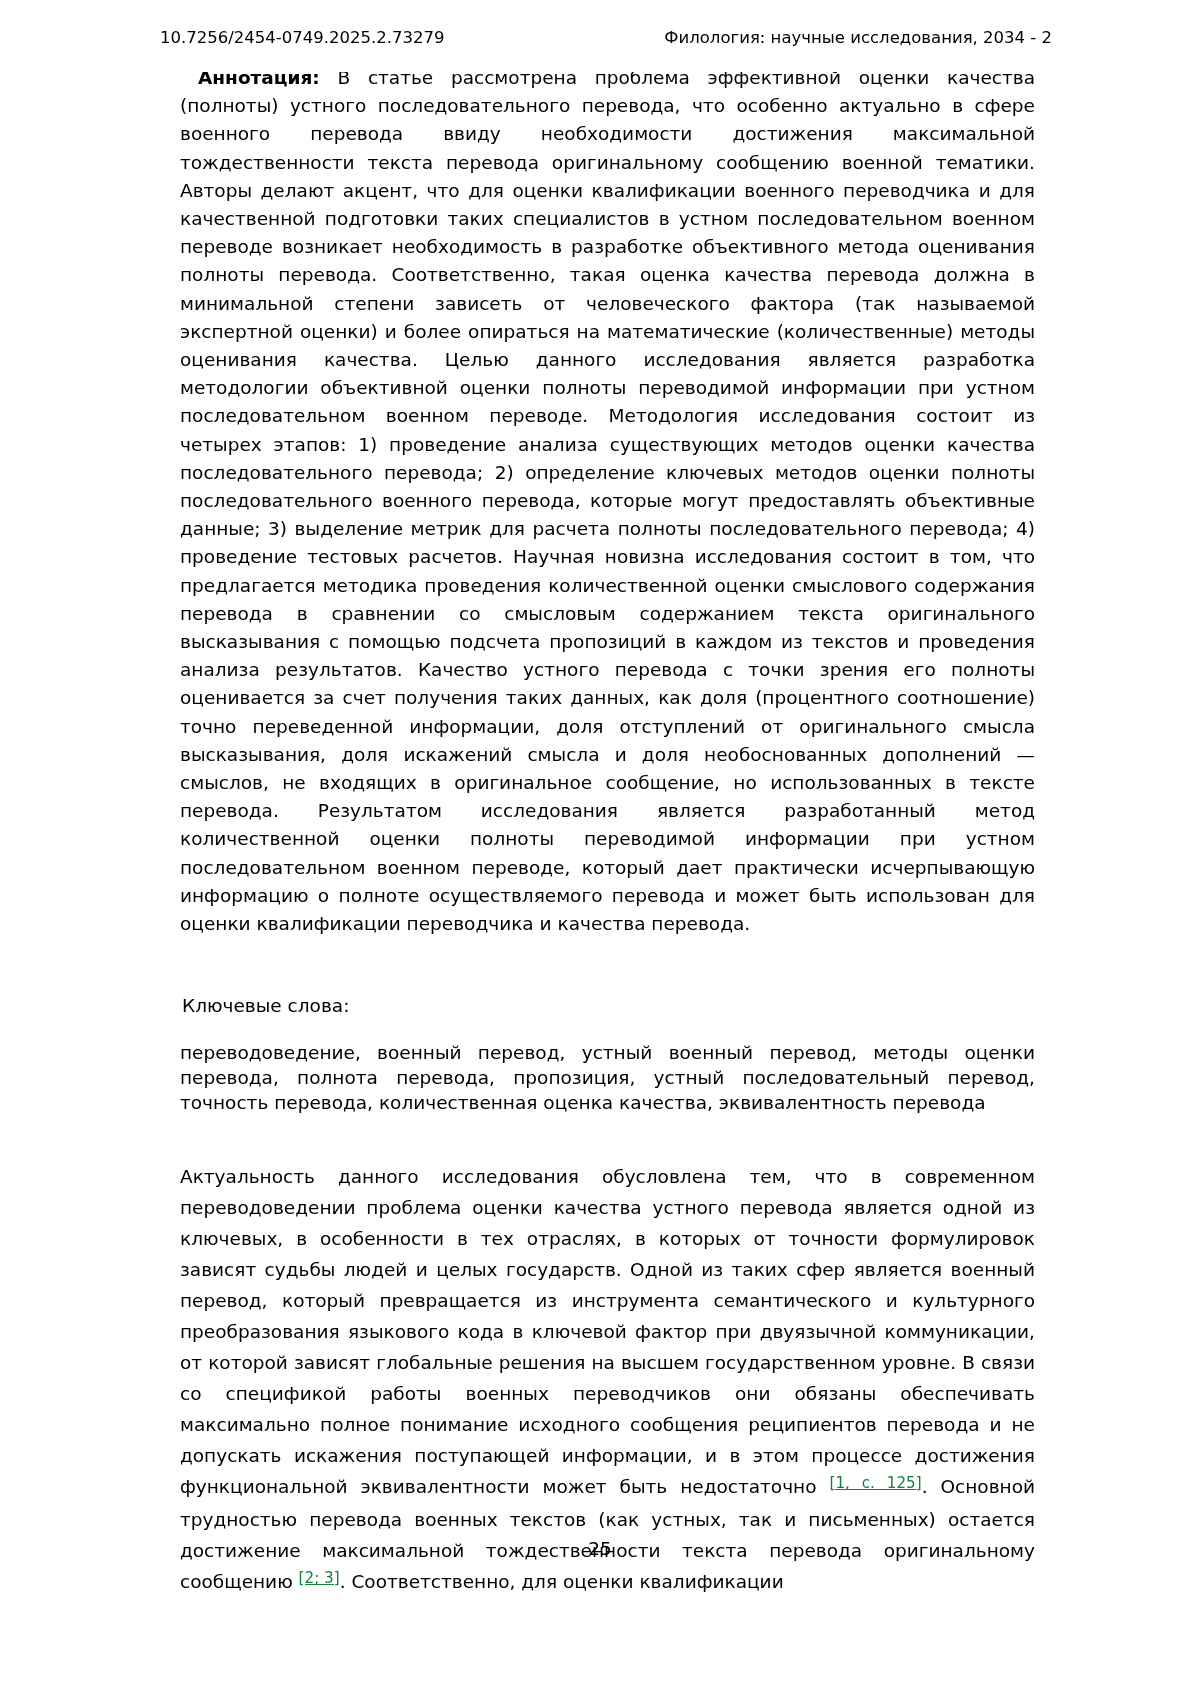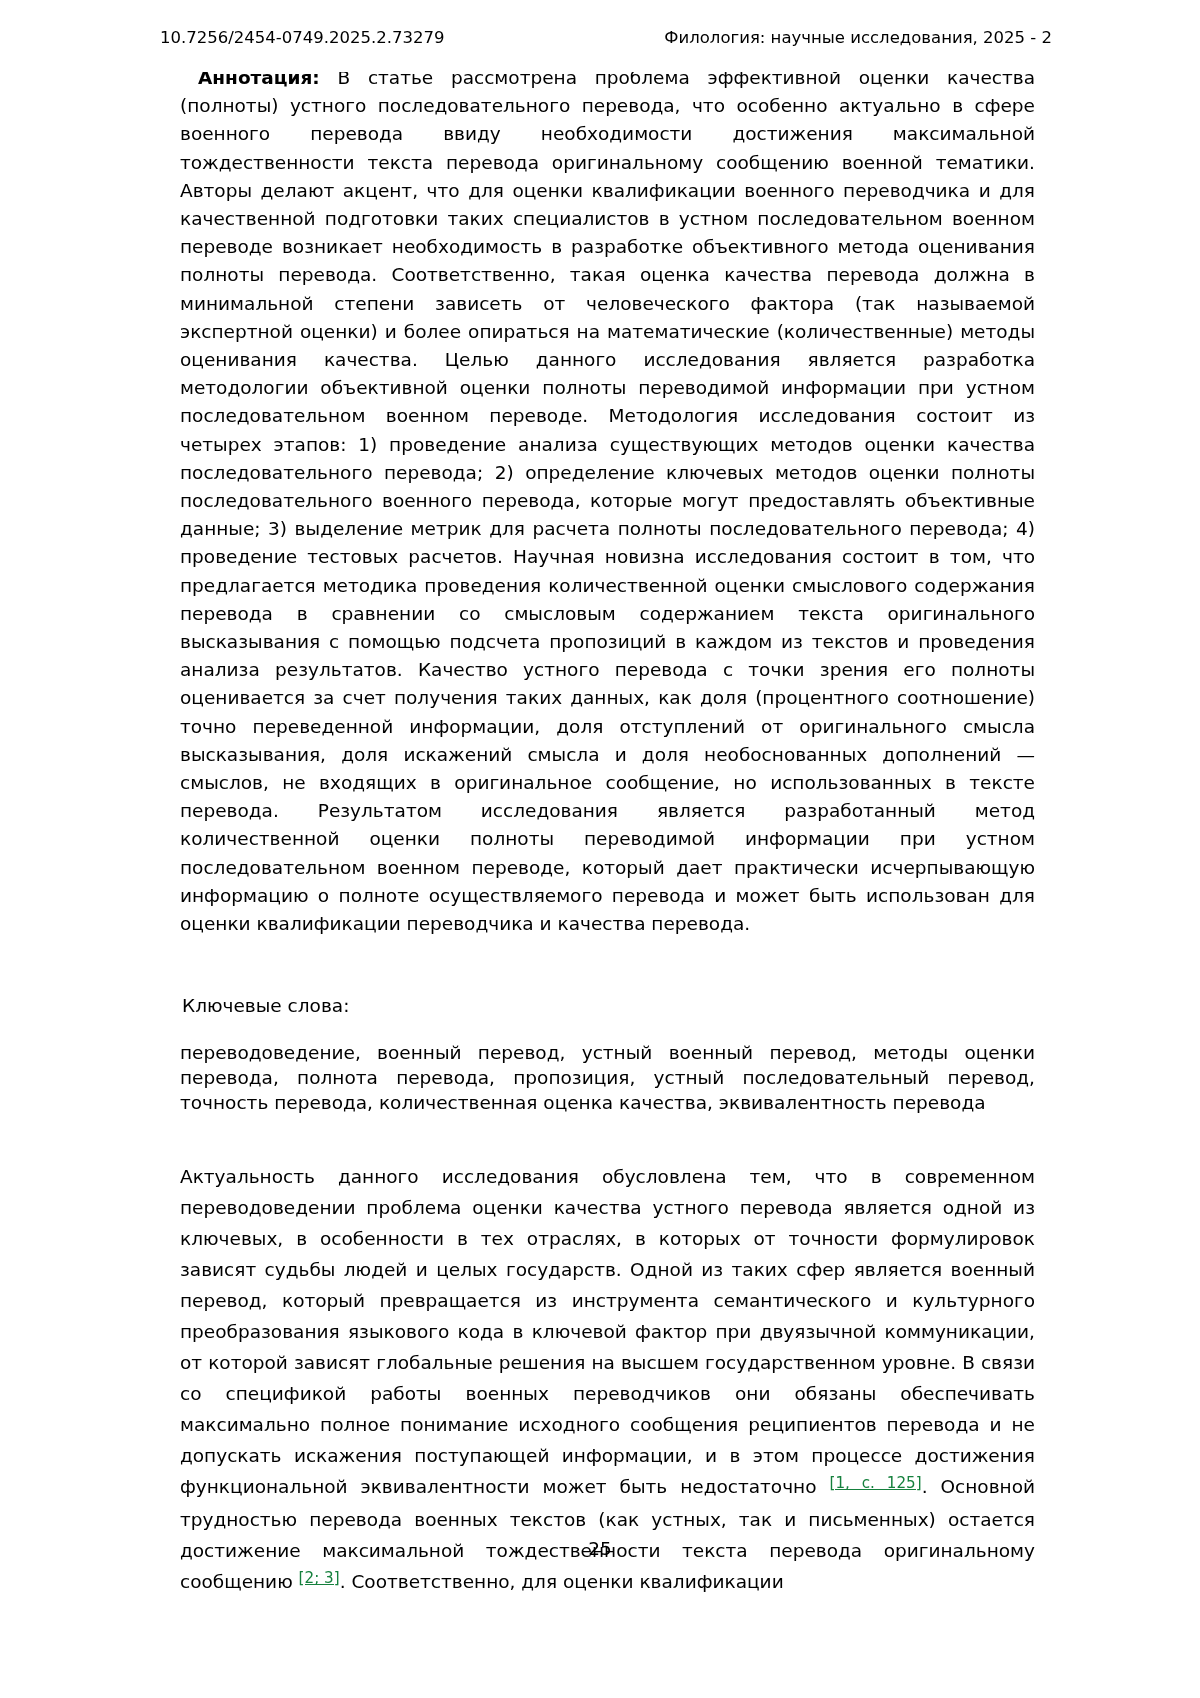--- a/index.html
+++ b/index.html
@@ -71,21 +71,21 @@
     font-size: 18.5px;
   }
 </style>
 </head>
 <body>
 
 <div class="page">
 
   <header class="page-header">
     <span>10.7256/2454-0749.2025.2.73279</span>
-    <span>Филология: научные исследования, 2025 - 2</span>
+    <span>Филология: научные исследования, 2034 - 2</span>
   </header>
 
   <main>
 
     <div class="abstract-clip">
       <p class="abstract"><b>Аннотация:</b> <span>В статье рассмотрена проблема эффективной оценки качества (полноты) устного последовательного перевода, что особенно актуально в сфере военного перевода ввиду необходимости достижения максимальной тождественности текста перевода оригинальному сообщению военной тематики. Авторы делают акцент, что для оценки квалификации военного переводчика и для качественной подготовки таких специалистов в устном последовательном военном переводе возникает необходимость в разработке объективного метода оценивания полноты перевода. Соответственно, такая оценка качества перевода должна в минимальной степени зависеть от человеческого фактора (так называемой экспертной оценки) и более опираться на математические (количественные) методы оценивания качества. Целью данного исследования является разработка методологии объективной оценки полноты переводимой информации при устном последовательном военном переводе. Методология исследования состоит из четырех этапов: 1) проведение анализа существующих методов оценки качества последовательного перевода; 2) определение ключевых методов оценки полноты последовательного военного перевода, которые могут предоставлять объективные данные; 3) выделение метрик для расчета полноты последовательного перевода; 4) проведение тестовых расчетов. Научная новизна исследования состоит в том, что предлагается методика проведения количественной оценки смыслового содержания перевода в сравнении со смысловым содержанием текста оригинального высказывания с помощью подсчета пропозиций в каждом из текстов и проведения анализа результатов. Качество устного перевода с точки зрения его полноты оценивается за счет получения таких данных, как доля (процентного соотношение) точно переведенной информации, доля отступлений от оригинального смысла высказывания, доля искажений смысла и доля необоснованных дополнений — смыслов, не входящих в оригинальное сообщение, но использованных в тексте перевода. Результатом исследования является разработанный метод количественной оценки полноты переводимой информации при устном последовательном военном переводе, который дает практически исчерпывающую информацию о полноте осуществляемого перевода и может быть использован для оценки квалификации переводчика и качества перевода.</span></p>
     </div>
 
     <p class="keywords-heading">Ключевые слова:</p>
 

